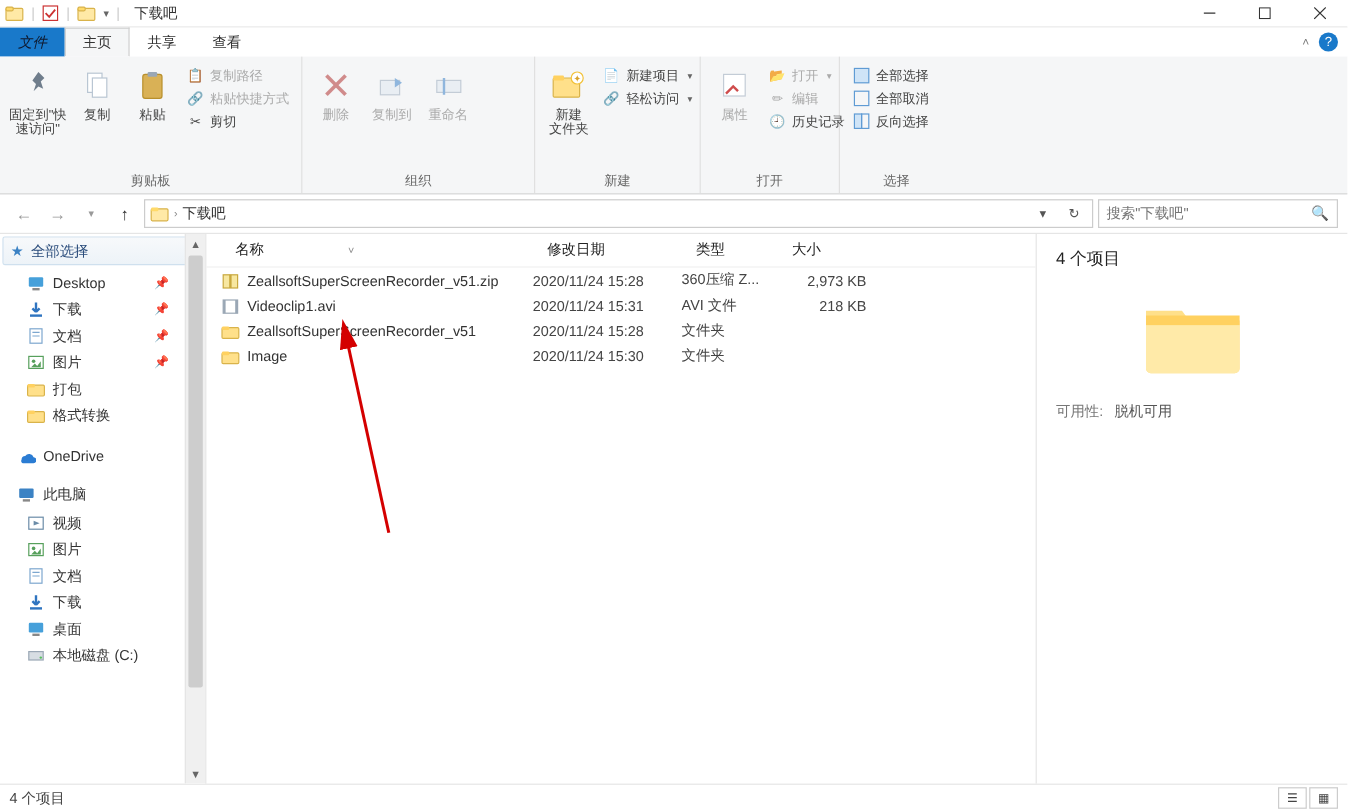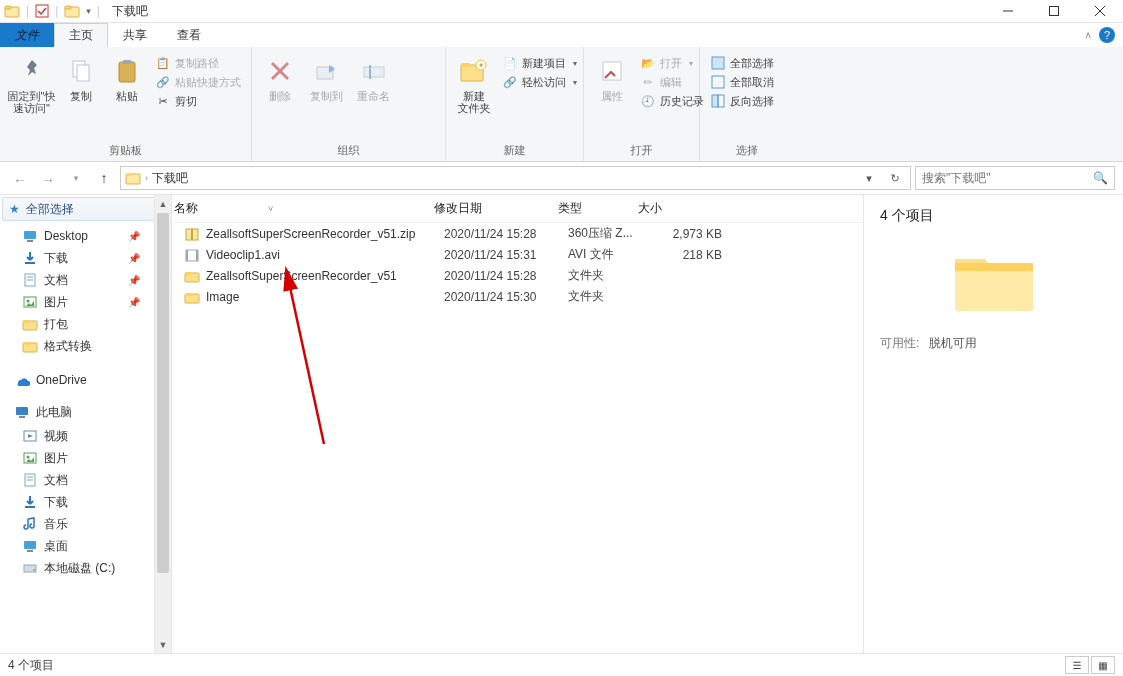--- a/index.html
+++ b/index.html
@@ -59,21 +59,21 @@
 .navitem .nico { width: 16px; height: 16px; display: flex; align-items: center; justify-content: center; }
 .navsep { height: 10px; }
 .navpane .scrollbar { position: absolute; right: 0; top: 0; bottom: 0; width: 17px; background: #f0f0f0; border-left: 1px solid #e5e5e5; }
 .navpane .scrollbar .thumb { position: absolute; left: 2px; right: 2px; top: 18px; height: 360px; background: #cdcdcd; border-radius: 2px; }
 .navpane .scrollbar .arr { position: absolute; left: 0; right: 0; height: 17px; display: flex; align-items: center; justify-content: center; color: #666; font-size: 9px; }
 .navpane .scrollbar .arr.up { top: 0; }
 .navpane .scrollbar .arr.down { bottom: 0; }
 
 
 .filelist { flex: 1; position: relative; }
-.filelist .cols { height: 28px; display: flex; align-items: center; border-bottom: 1px solid #f0f0f0; padding-left: 2px; }
+.filelist .cols { height: 28px; display: flex; align-items: center; border-bottom: 1px solid #f0f0f0; padding-left: 24px; }
 .filelist .col { font-size: 12px; color: #222; display: flex; align-items: center; }
 .filelist .col.name { width: 260px; }
 .filelist .col.date { width: 124px; }
 .filelist .col.type { width: 80px; }
 .filelist .col.size { width: 80px; }
 .filelist .rows { padding-left: 12px; }
 .filelist .row { height: 21px; display: flex; align-items: center; font-size: 12px; }
 .filelist .row .c { display: flex; align-items: center; }
 .filelist .row .c.name { width: 260px; gap: 6px; }
 .filelist .row .c.date { width: 124px; color: #444; }
@@ -482,29 +482,20 @@
             <svg width="16" height="16">
               <path d="M8 2v8m0 0l-3-3m3 3l3-3" stroke="#2f74c0" stroke-width="2" fill="none"></path>
               <rect x="3" y="12" width="10" height="2" fill="#2f74c0"></rect>
             </svg>
           </span>
           <span>下载</span>
         </div>
         <div class="navitem">
           <span class="nico">
             <svg width="16" height="16">
-              <path d="M6 3v8a2 2 0 11-2-2" fill="none" stroke="#2f74c0" stroke-width="1.5"></path>
-              <path d="M6 3l6-1v8a2 2 0 11-2-2" fill="none" stroke="#2f74c0" stroke-width="1.5"></path>
-            </svg>
-          </span>
-          <span>音乐</span>
-        </div>
-        <div class="navitem">
-          <span class="nico">
-            <svg width="16" height="16">
               <rect x="2" y="3" width="12" height="8" fill="#46a0da" rx="1"></rect>
               <rect x="5" y="12" width="6" height="2" fill="#888"></rect>
             </svg>
           </span>
           <span>桌面</span>
         </div>
         <div class="navitem">
           <span class="nico">
             <svg width="16" height="16">
               <rect x="2" y="5" width="12" height="7" fill="#d7dde3" stroke="#9aa7b5"></rect>

